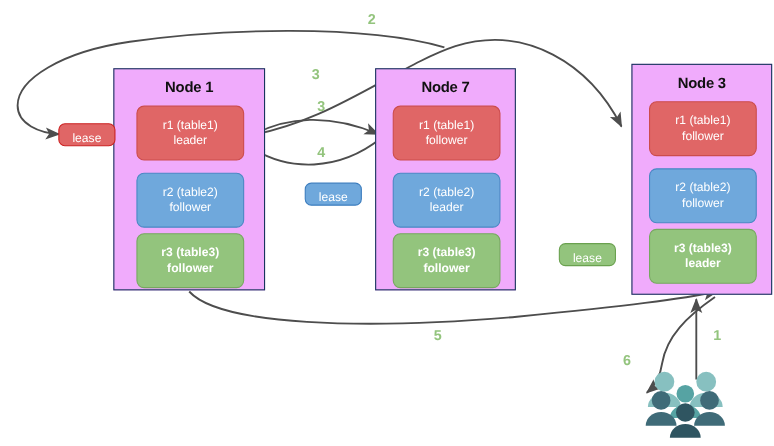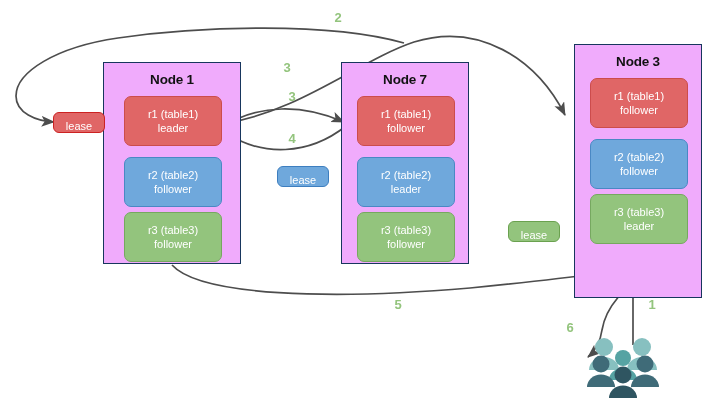--- a/index.html
+++ b/index.html
@@ -47,21 +47,21 @@
     align-items: center;
     justify-content: center;
     color: #ffffff;
     font-size: 11px;
     line-height: 14px;
     text-align: center;
   }
   .replica .ln { display: block; }
   .rep-red   { background: #e06666; border: 1.4px solid #cc4c4c; }
   .rep-blue  { background: #6fa8dc; border: 1.4px solid #4a88c4; }
-  .rep-green { background: #93c47d; border: 1.4px solid #76a860; }
+  .rep-green { background: #93c47d; border: 1.4px solid #76a860; font-weight: bold; }
 
   
   .lease {
     position: absolute;
     box-sizing: border-box;
     border-radius: 6px;
     display: flex;
     align-items: flex-end;
     justify-content: center;
     color: #ffffff;
@@ -155,21 +155,21 @@
       <span class="ln">r2 (table2)</span>
       <span class="ln">leader</span>
     </div>
 
     <div class="replica rep-green" style="left:15px; top:149px; width:98px; height:50px;">
       <span class="ln">r3 (table3)</span>
       <span class="ln">follower</span>
     </div>
   </div>
 
-  <div class="node" style="left:574px; top:44px; width:128px; height:254px;padding-left:36px;">
+  <div class="node" style="left:574px; top:58px; width:128px; height:210px;padding-left:36px;">
     <div class="node-title">Node 3</div>
 
     <div class="replica rep-red" style="left:15px; top:33px; width:98px; height:50px;">
       <span class="ln">r1 (table1)</span>
       <span class="ln">follower</span>
     </div>
 
     <div class="replica rep-blue" style="left:15px; top:94px; width:98px; height:50px;">
       <span class="ln">r2 (table2)</span>
       <span class="ln">follower</span>

